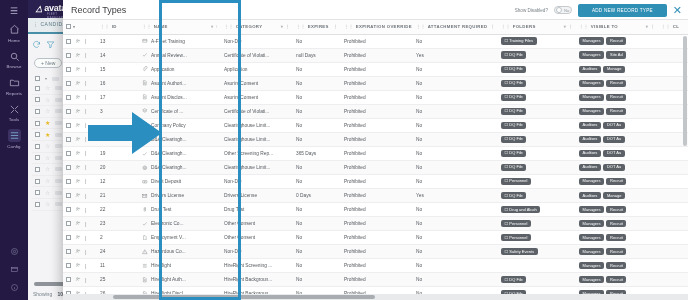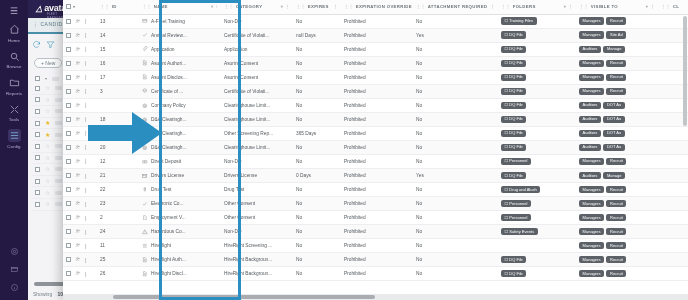--- a/index.html
+++ b/index.html
@@ -305,20 +305,32 @@
 
   <div id="bg-scroll"></div>
   <div id="bg-showing">
     <span>Showing</span>
     <b>100</b>
   </div>
 </div>
 
 <div id="modal">
 
+  <div id="modal-head">
+    <div id="modal-title">Record Types</div>
+    <div id="head-right">
+      <span id="showdis-label">Show Disabled?</span>
+      <span id="toggle">
+        <span class="knob"></span>
+        <span class="tg-txt">No</span>
+      </span>
+      <button id="addbtn">ADD NEW RECORD TYPE</button>
+      <span id="closebtn">✕</span>
+    </div>
+  </div>
 
   <div id="tablewrap">
     <table>
       <colgroup>
         <col style="width:34px">
           <col style="width:42px">
           <col style="width:82px">
         <col style="width:72px">
           <col style="width:48px">
           <col style="width:72px">

